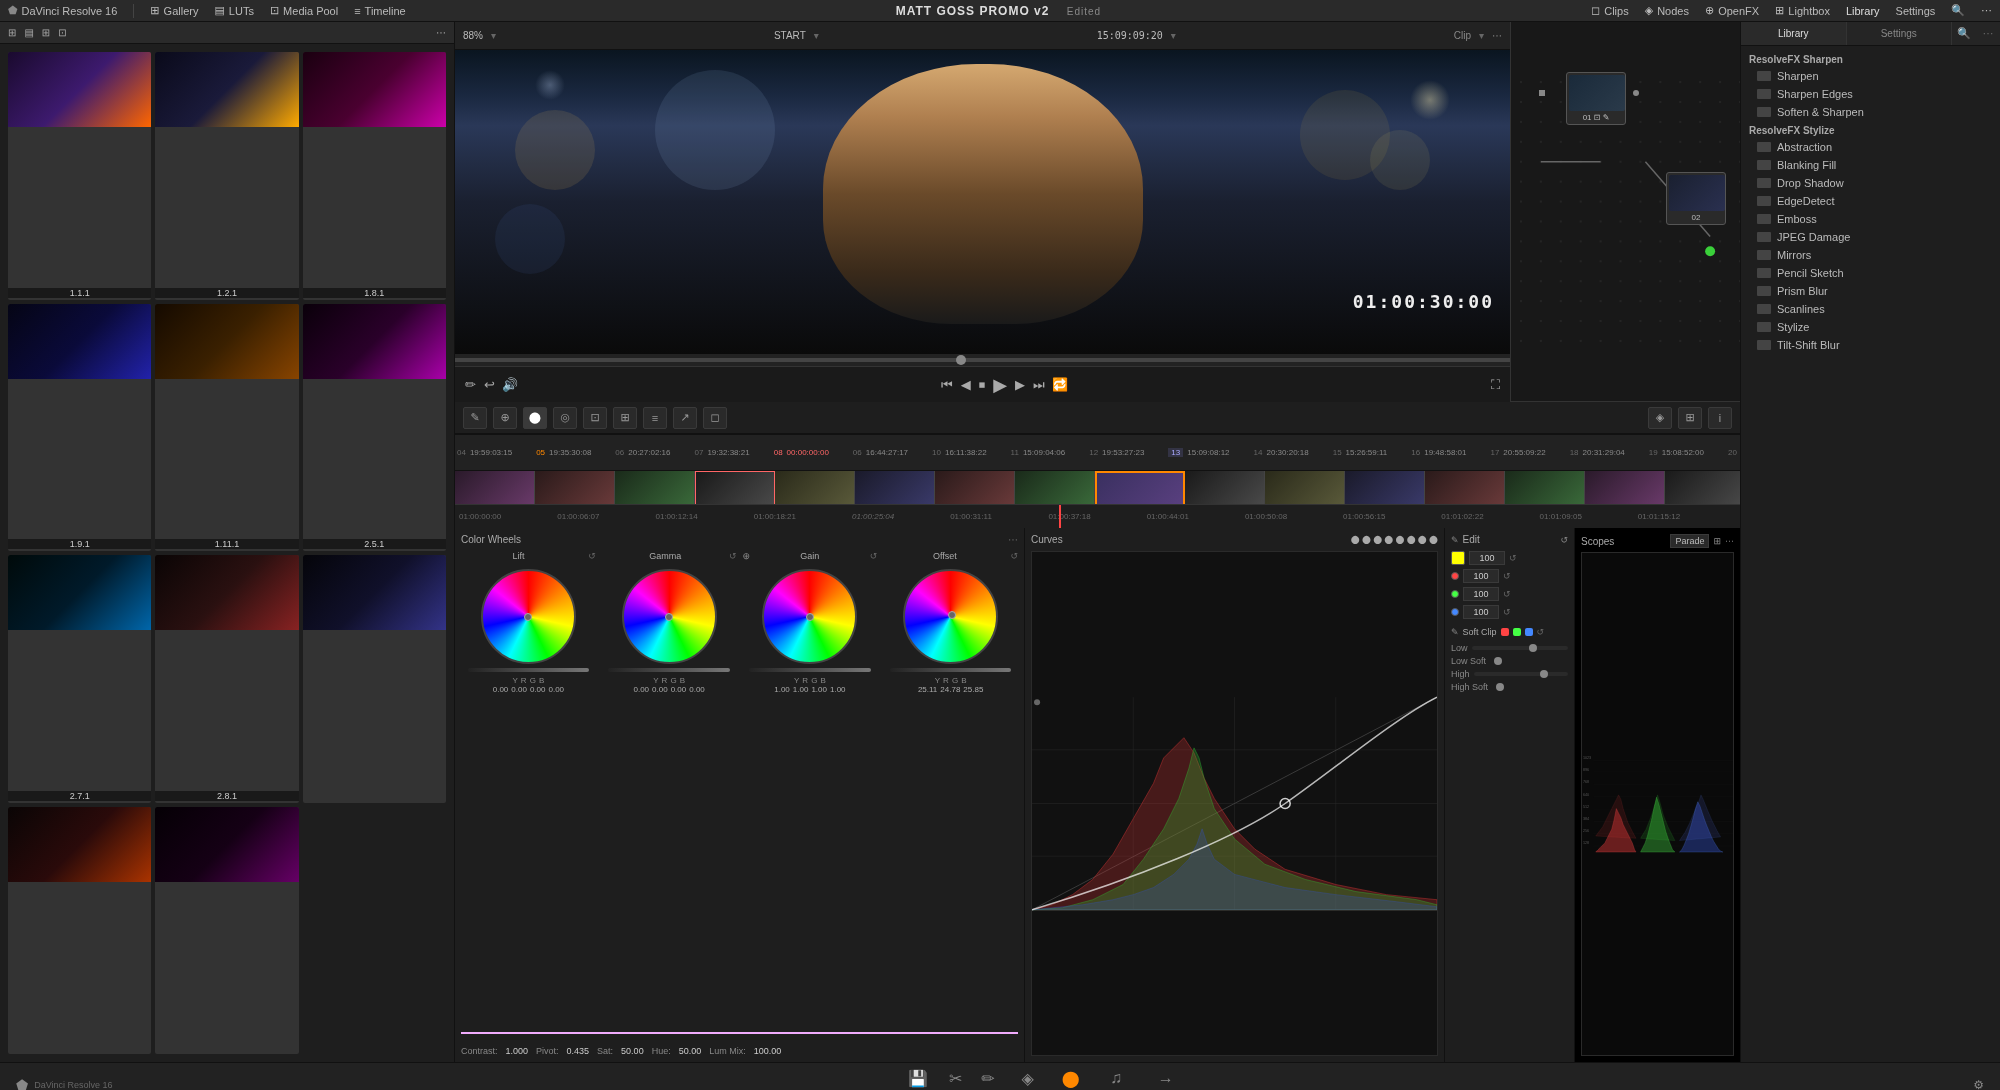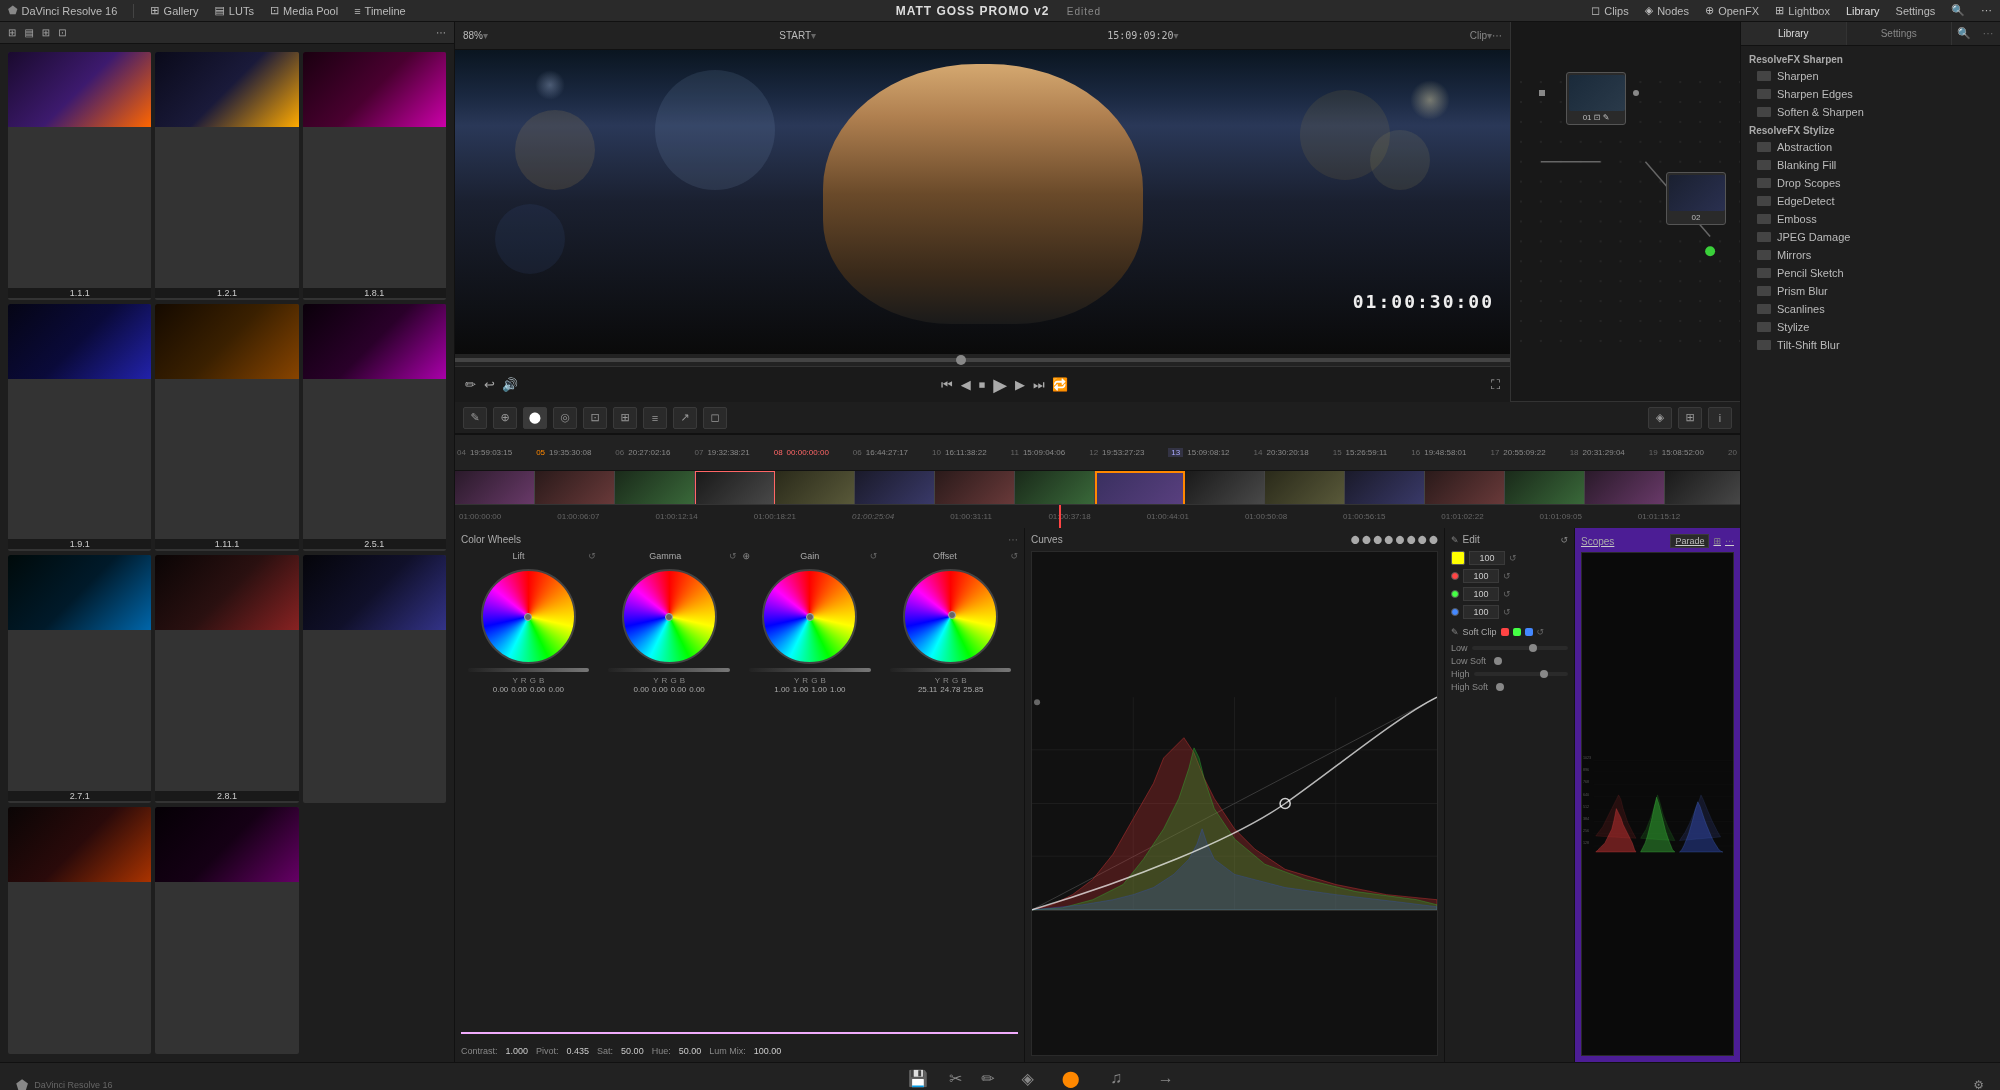--- a/index.html
+++ b/index.html
@@ -527,21 +527,21 @@
         <div class="thumb-label"></div>
       </div>
     </div>
   </div>
 
   <div style="display:flex; flex-direction:column; flex:1; min-width:0;">
 
     <div style="display:flex; height:380px; flex-shrink:0;">
 
       <div style="flex:1; display:flex; flex-direction:column;">
-        <div style="height:28px; background:#222; display:flex; align-items:center; padding:0 8px; border-bottom:1px solid #111;">
+        <div style="height:28px; background:#222; display:flex; align-items:center; padding:0 8px; gap:8px; border-bottom:1px solid #111;">
           <span style="font-size:10px; color:#bbb;">88%</span>
           <span style="font-size:10px; color:#666;">▾</span>
           <div style="flex:1;"></div>
           <span style="font-size:10px; color:#bbb;">START</span>
           <span style="font-size:10px; color:#666;">▾</span>
           <div style="flex:1;"></div>
           <span style="font-size:10px; color:#bbb; font-family:monospace;">15:09:09:20</span>
           <span style="font-size:10px; color:#666;">▾</span>
           <div style="flex:1;"></div>
           <span style="font-size:10px; color:#888;">Clip</span>
@@ -970,21 +970,21 @@
           <div style="flex:1; height:4px; background:#2a2a2a; border-radius:2px; position:relative;">
             <div style="position:absolute; width:8px;height:8px;background:#888;border-radius:50%;top:-2px;left:70%;"></div>
           </div>
         </div>
         <div style="font-size:9px; color:#888; display:flex; align-items:center; gap:4px;">
           <span>High Soft</span>
           <div style="width:8px;height:8px;background:#888;border-radius:50%;margin-left:4px;"></div>
         </div>
       </div>
 
-      <div style="flex:1; background:#4c1d95; padding:6px; display:flex; flex-direction:column; min-width:0;text-decoration:underline;">
+      <div style="flex:1; background:#000000; padding:6px; display:flex; flex-direction:column; min-width:0;">
         <div style="display:flex; align-items:center; justify-content:space-between; margin-bottom:4px;">
           <span style="font-size:10px; color:#aaa;">Scopes</span>
           <div style="display:flex; align-items:center; gap:4px;">
             <span style="font-size:9px; color:#bbb; background:#2a2a2a; border:1px solid #3a3a3a; padding:1px 4px; cursor:pointer;">Parade</span>
             <span style="font-size:9px; color:#888;">⊞</span>
             <span style="font-size:9px; color:#888;">⋯</span>
           </div>
         </div>
 
         <div style="flex:1; background:#0a0a0a; border:1px solid #2a2a2a; position:relative; overflow:hidden;">
@@ -1051,21 +1051,21 @@
       <div class="fx-item">
         <div class="fx-item-icon"></div>
         <span>Abstraction</span>
       </div>
       <div class="fx-item">
         <div class="fx-item-icon"></div>
         <span>Blanking Fill</span>
       </div>
       <div class="fx-item">
         <div class="fx-item-icon"></div>
-        <span>Drop Scopes</span>
+        <span>Drop Shadow</span>
       </div>
       <div class="fx-item">
         <div class="fx-item-icon"></div>
         <span>EdgeDetect</span>
       </div>
       <div class="fx-item">
         <div class="fx-item-icon"></div>
         <span>Emboss</span>
       </div>
       <div class="fx-item">

